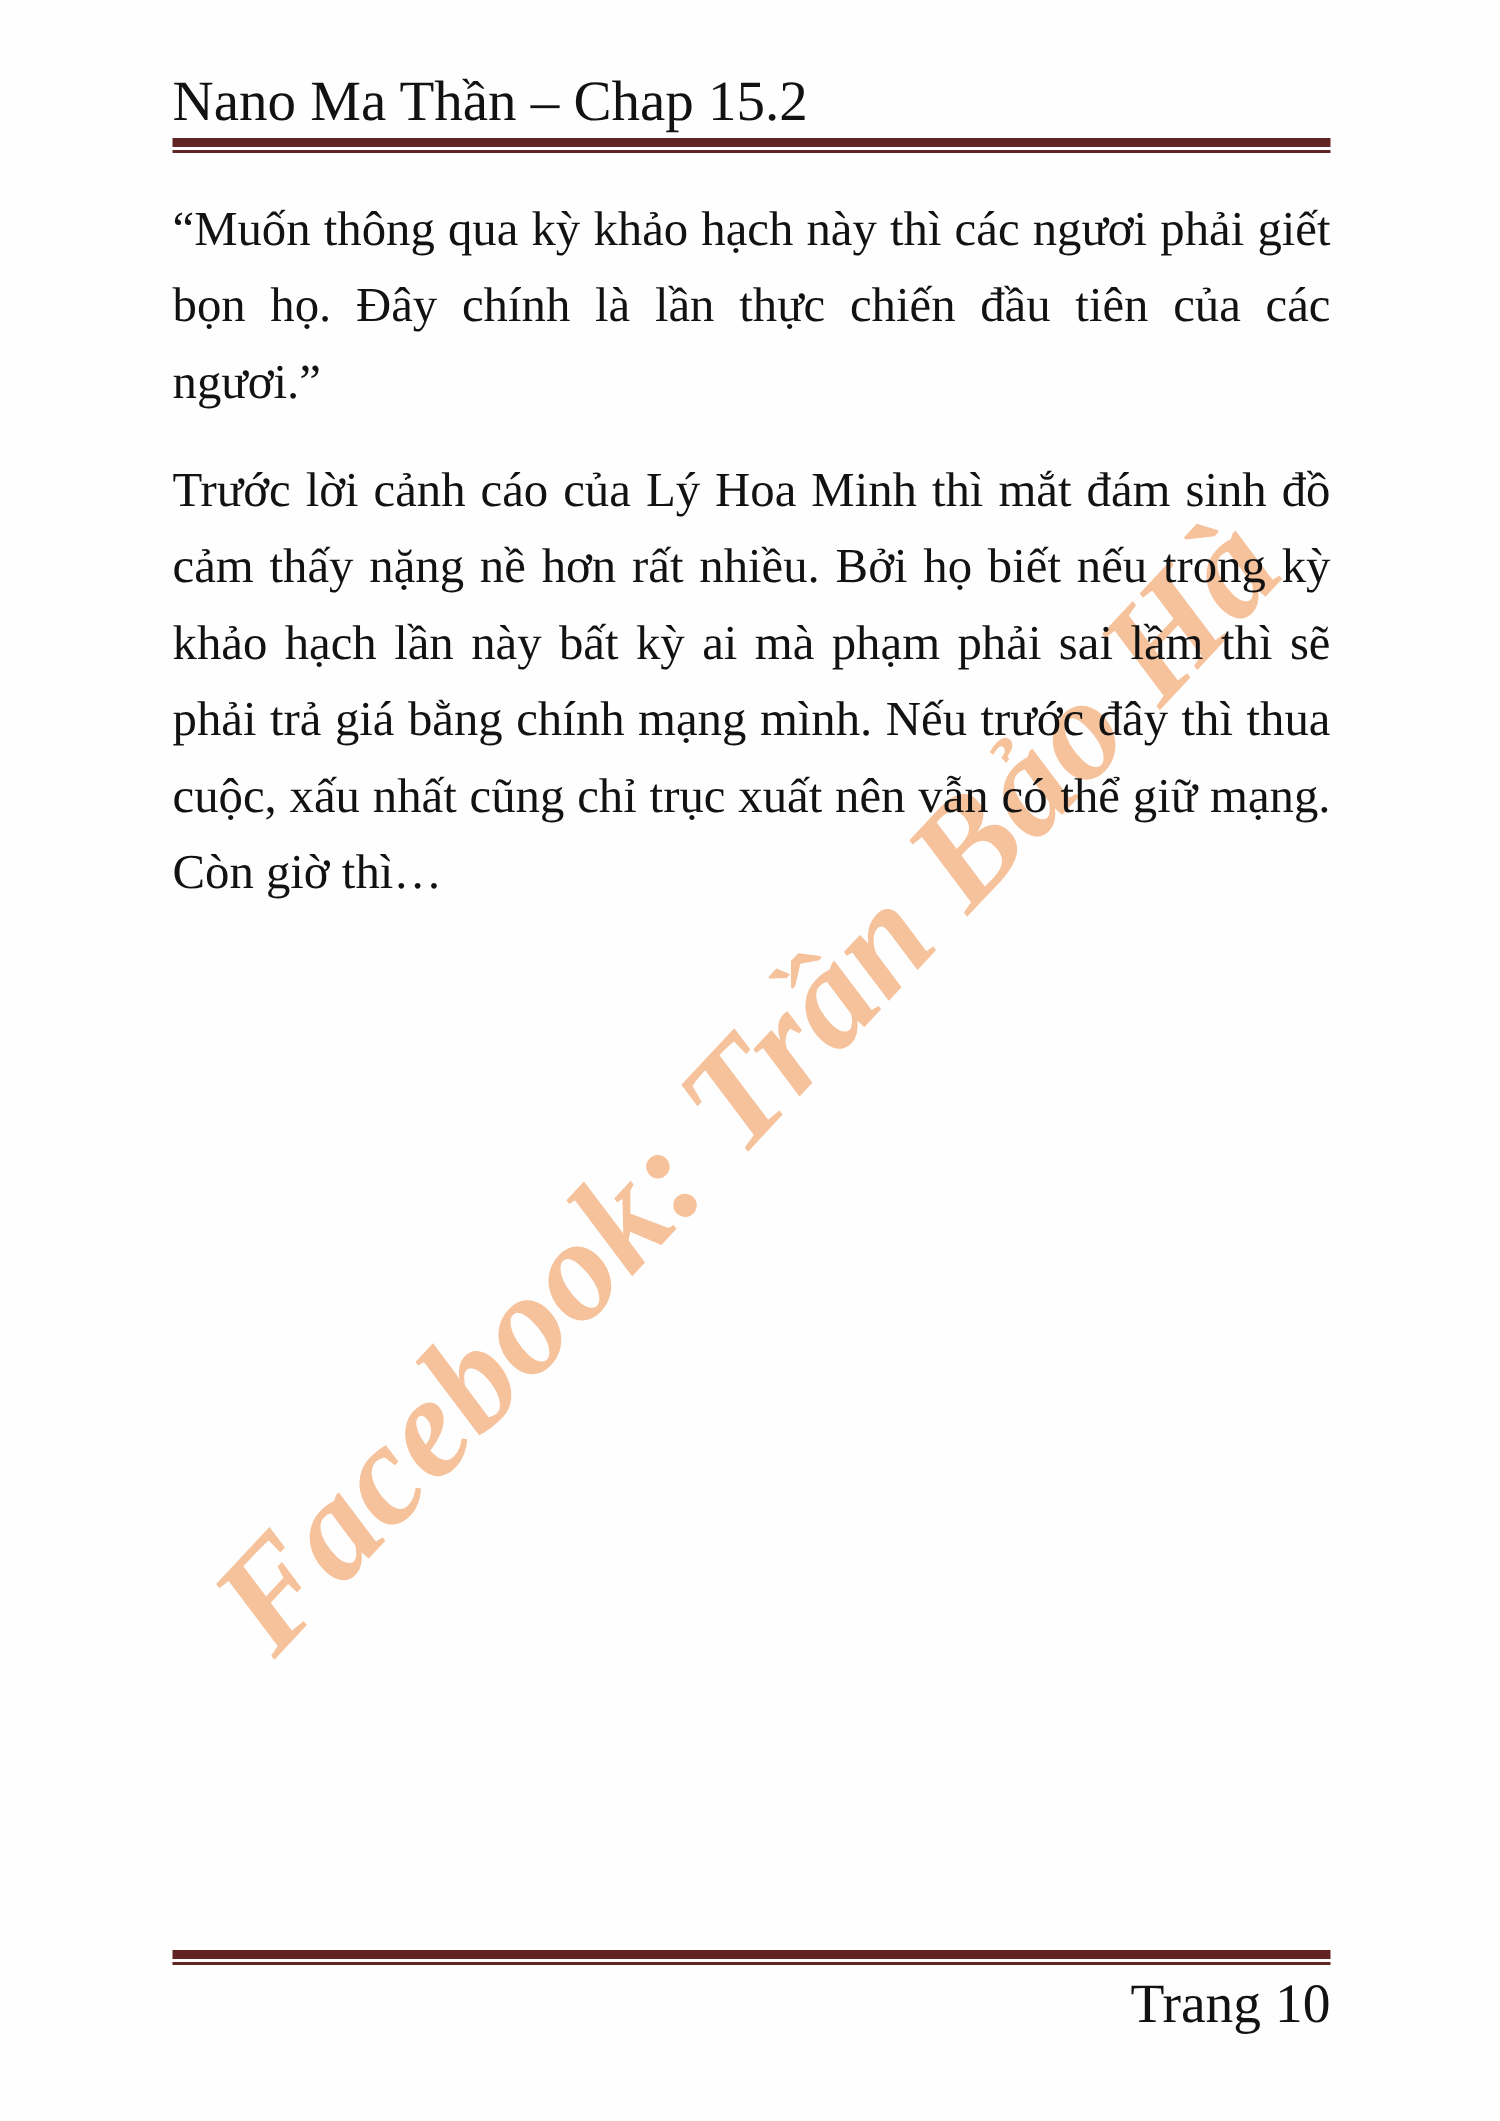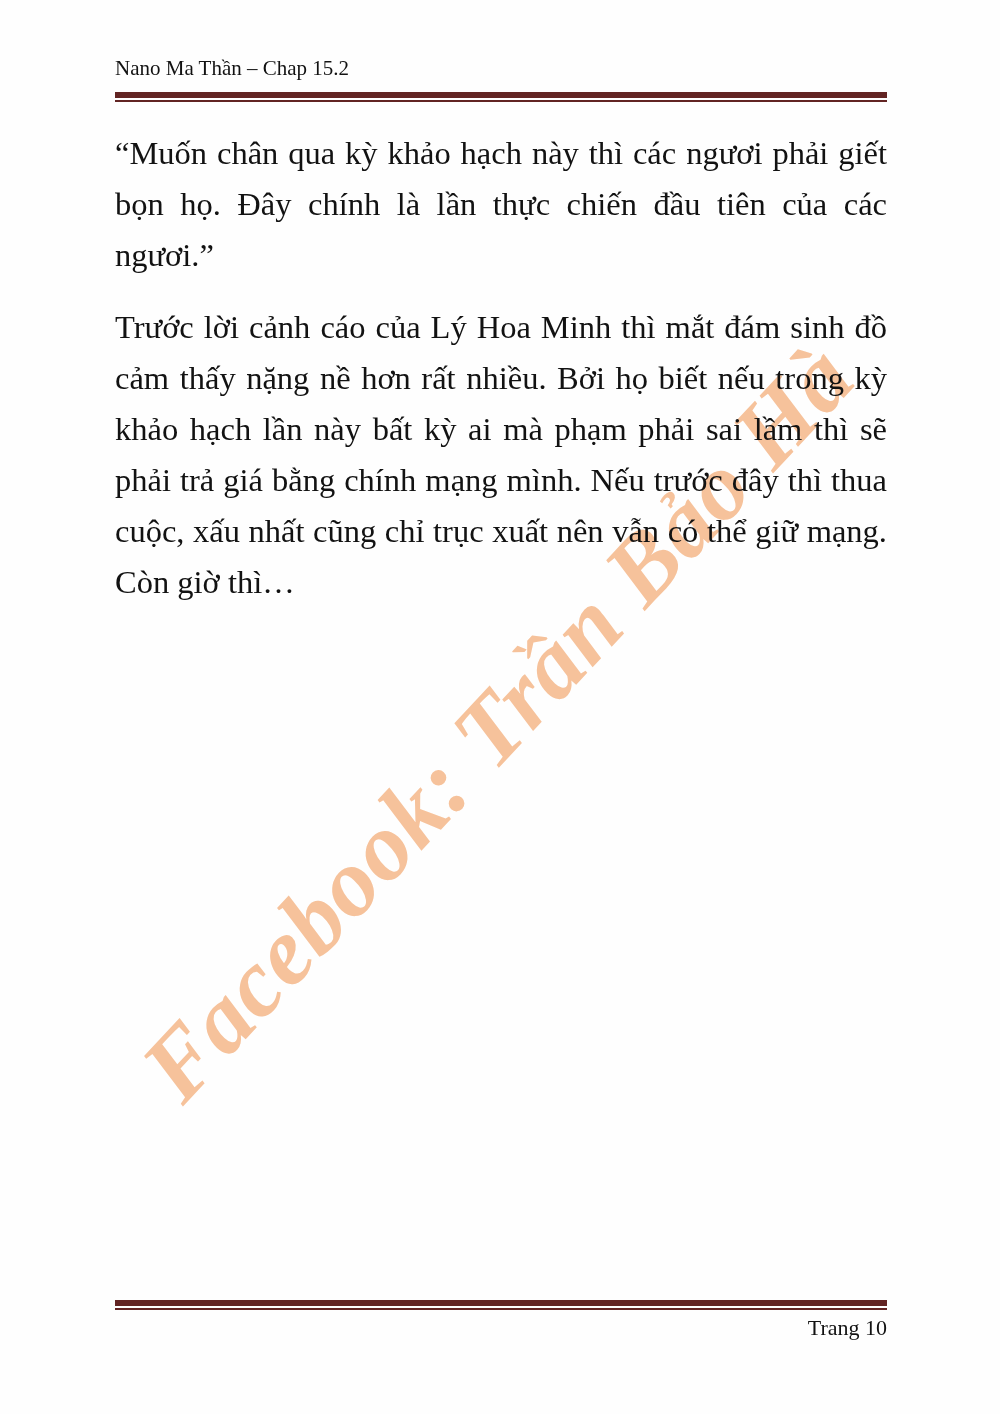--- a/index.html
+++ b/index.html
@@ -35,21 +35,21 @@
   }
   .content {
     position: relative;
     z-index: 1;
     padding: 50px 113px 0 115px;
   }
   .header-row {
     display: flex;
     justify-content: space-between;
     align-items: flex-end;
-    font-size: 21px;
+    font-size: 38px;
     line-height: 36px;
   }
   .header-rule, .footer-rule {
     border-top: 6px solid var(--rule-color);
     border-bottom: 2px solid var(--rule-color);
     height: 10px;
   }
   .header-rule { margin-top: 6px; }
   .paragraphs { margin-top: 26px; }
   .paragraphs p {
@@ -60,39 +60,39 @@
   }
   .footer {
     position: absolute;
     top: 1300px;
     left: 115px;
     right: 113px;
     z-index: 1;
   }
   .footer-label {
     text-align: right;
-    font-size: 22px;
+    font-size: 37px;
     margin-top: 5px;
   }
 </style>
 </head>
 <body>
 
 <div class="watermark">Facebook: Trần Bảo Hà</div>
 
 <div class="content">
 
   <div class="header-row">
     <span>Nano Ma Thần – Chap 15.2</span>
   </div>
 
   <div class="header-rule"></div>
 
   <div class="paragraphs">
-    <p>“Muốn chân qua kỳ khảo hạch này thì các ngươi phải giết bọn họ. Đây chính là lần thực chiến đầu tiên của các ngươi.”</p>
+    <p>“Muốn thông qua kỳ khảo hạch này thì các ngươi phải giết bọn họ. Đây chính là lần thực chiến đầu tiên của các ngươi.”</p>
     <p>Trước lời cảnh cáo của Lý Hoa Minh thì mắt đám sinh đồ cảm thấy nặng nề hơn rất nhiều. Bởi họ biết nếu trong kỳ khảo hạch lần này bất kỳ ai mà phạm phải sai lầm thì sẽ phải trả giá bằng chính mạng mình. Nếu trước đây thì thua cuộc, xấu nhất cũng chỉ trục xuất nên vẫn có thể giữ mạng. Còn giờ thì…</p>
   </div>
 
 </div>
 
 <div class="footer">
   <div class="footer-rule"></div>
   <div class="footer-label">Trang 10</div>
 </div>
 

